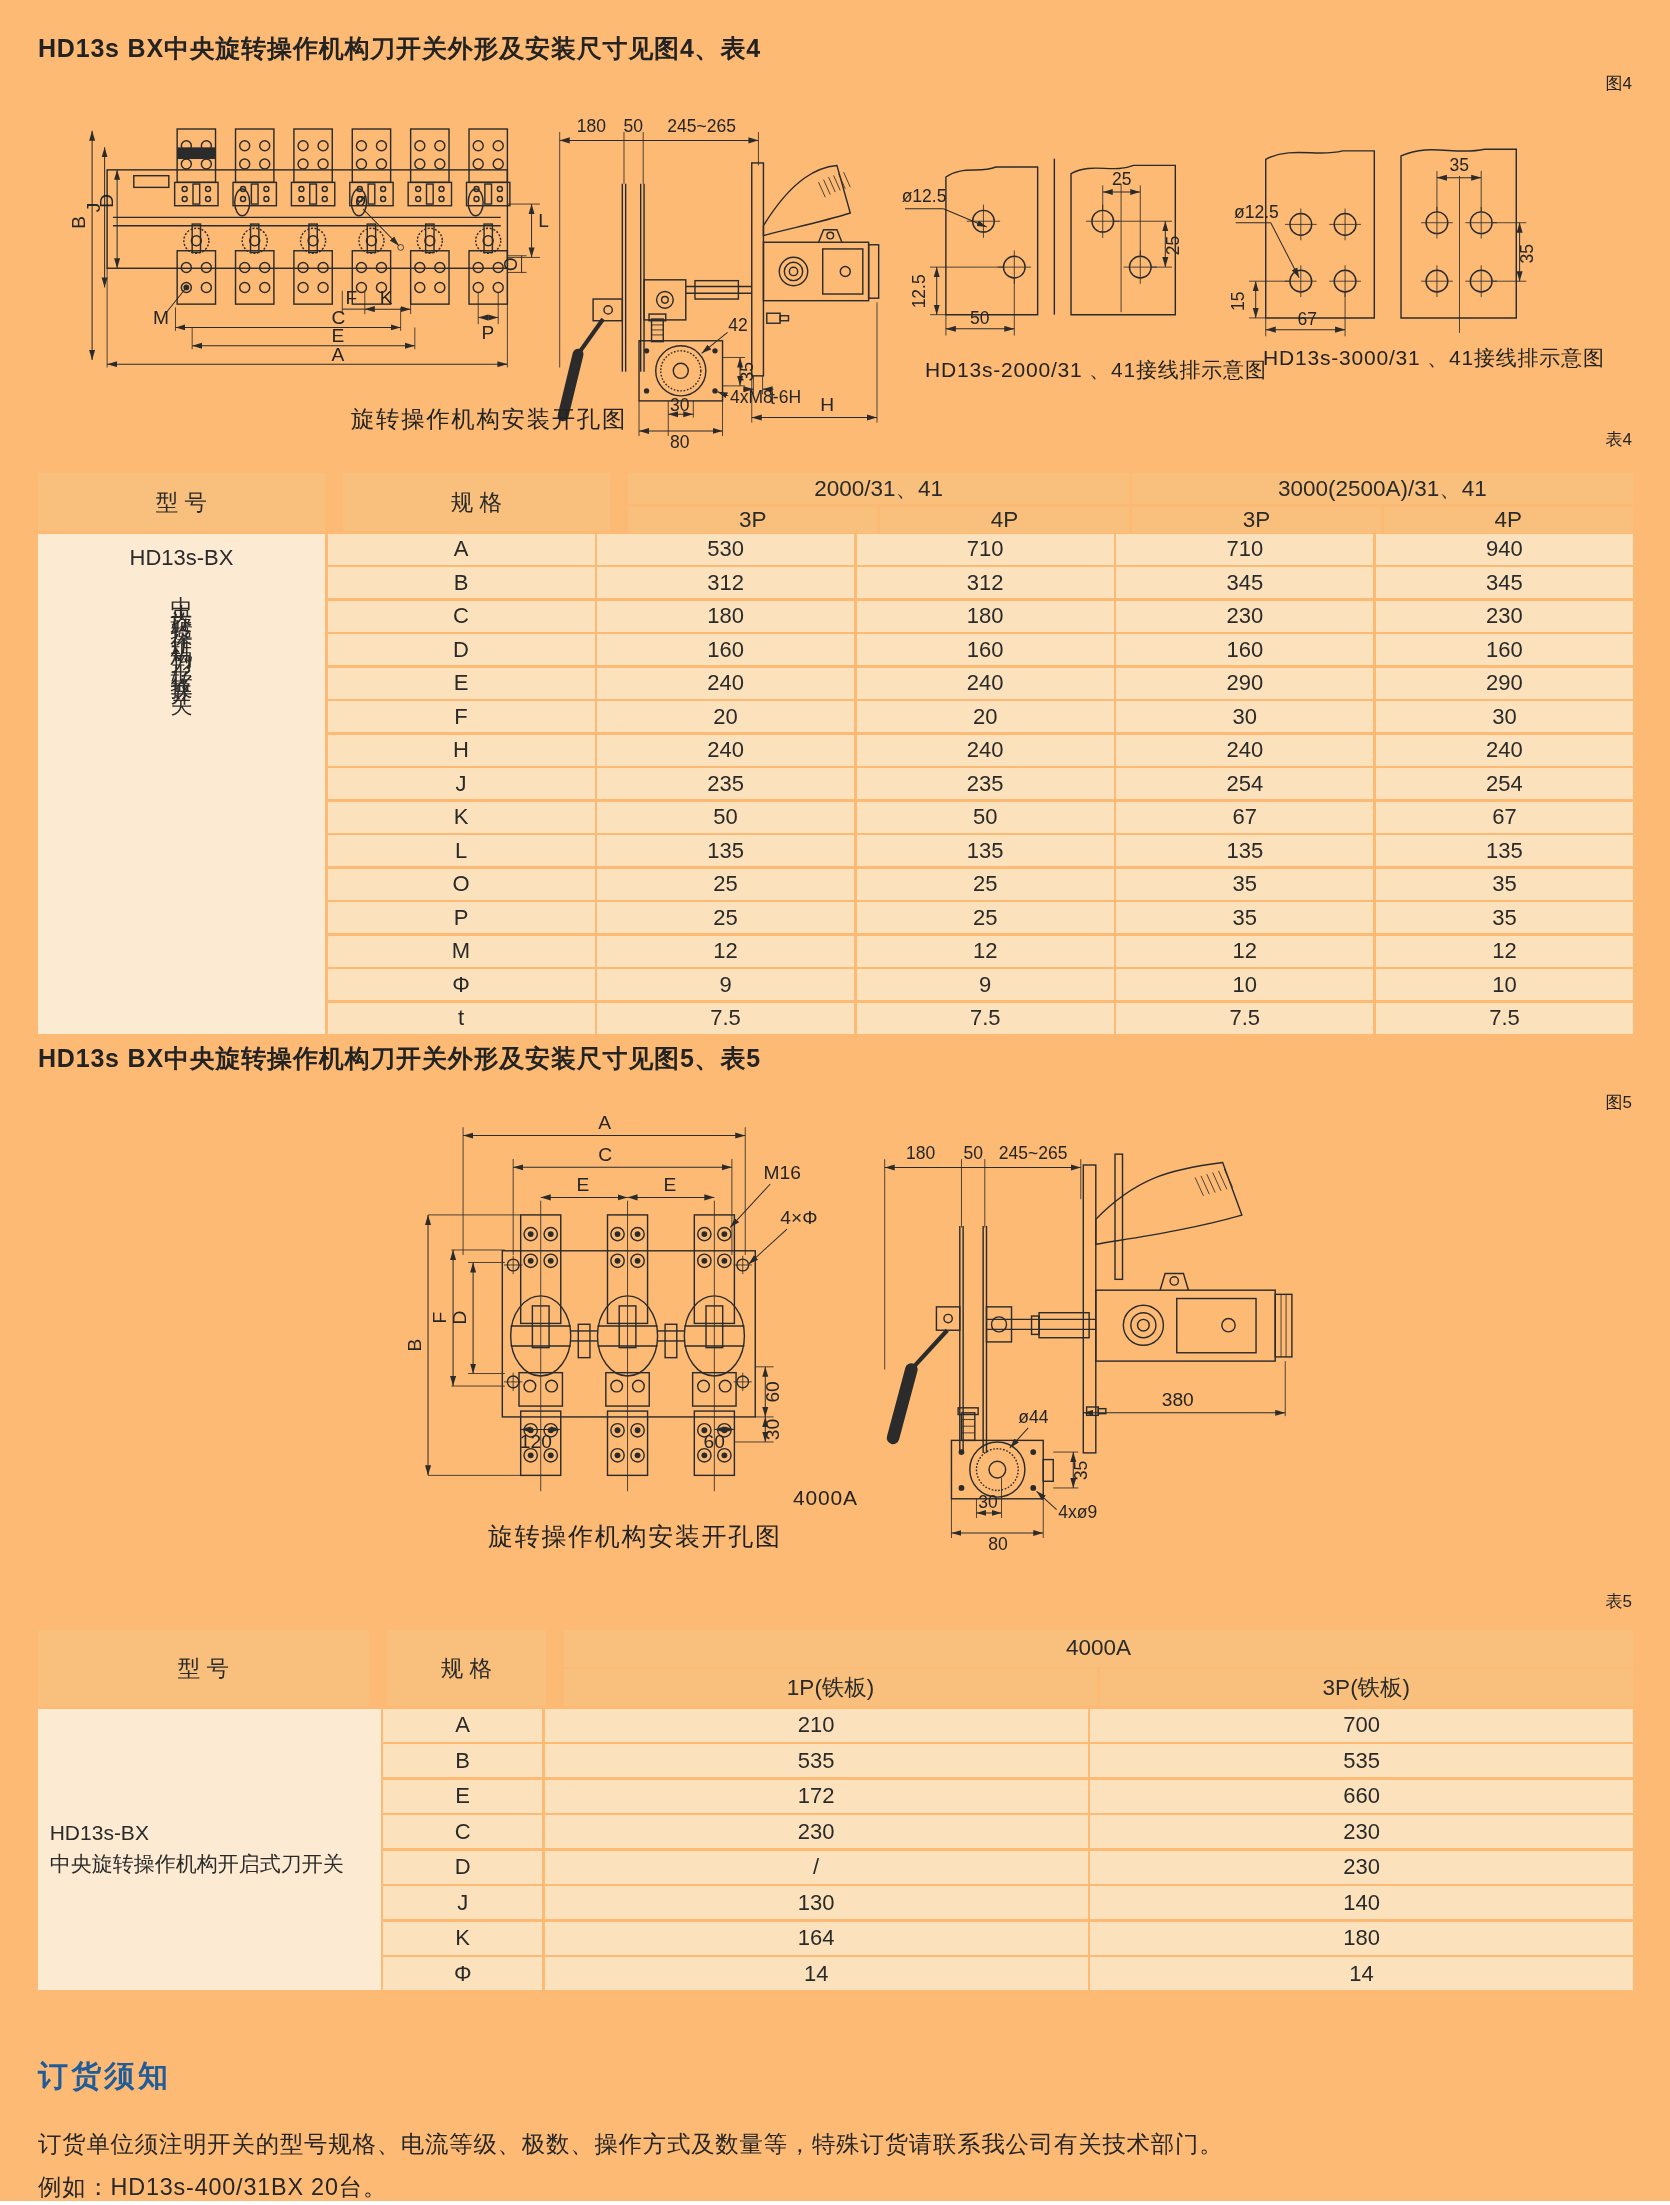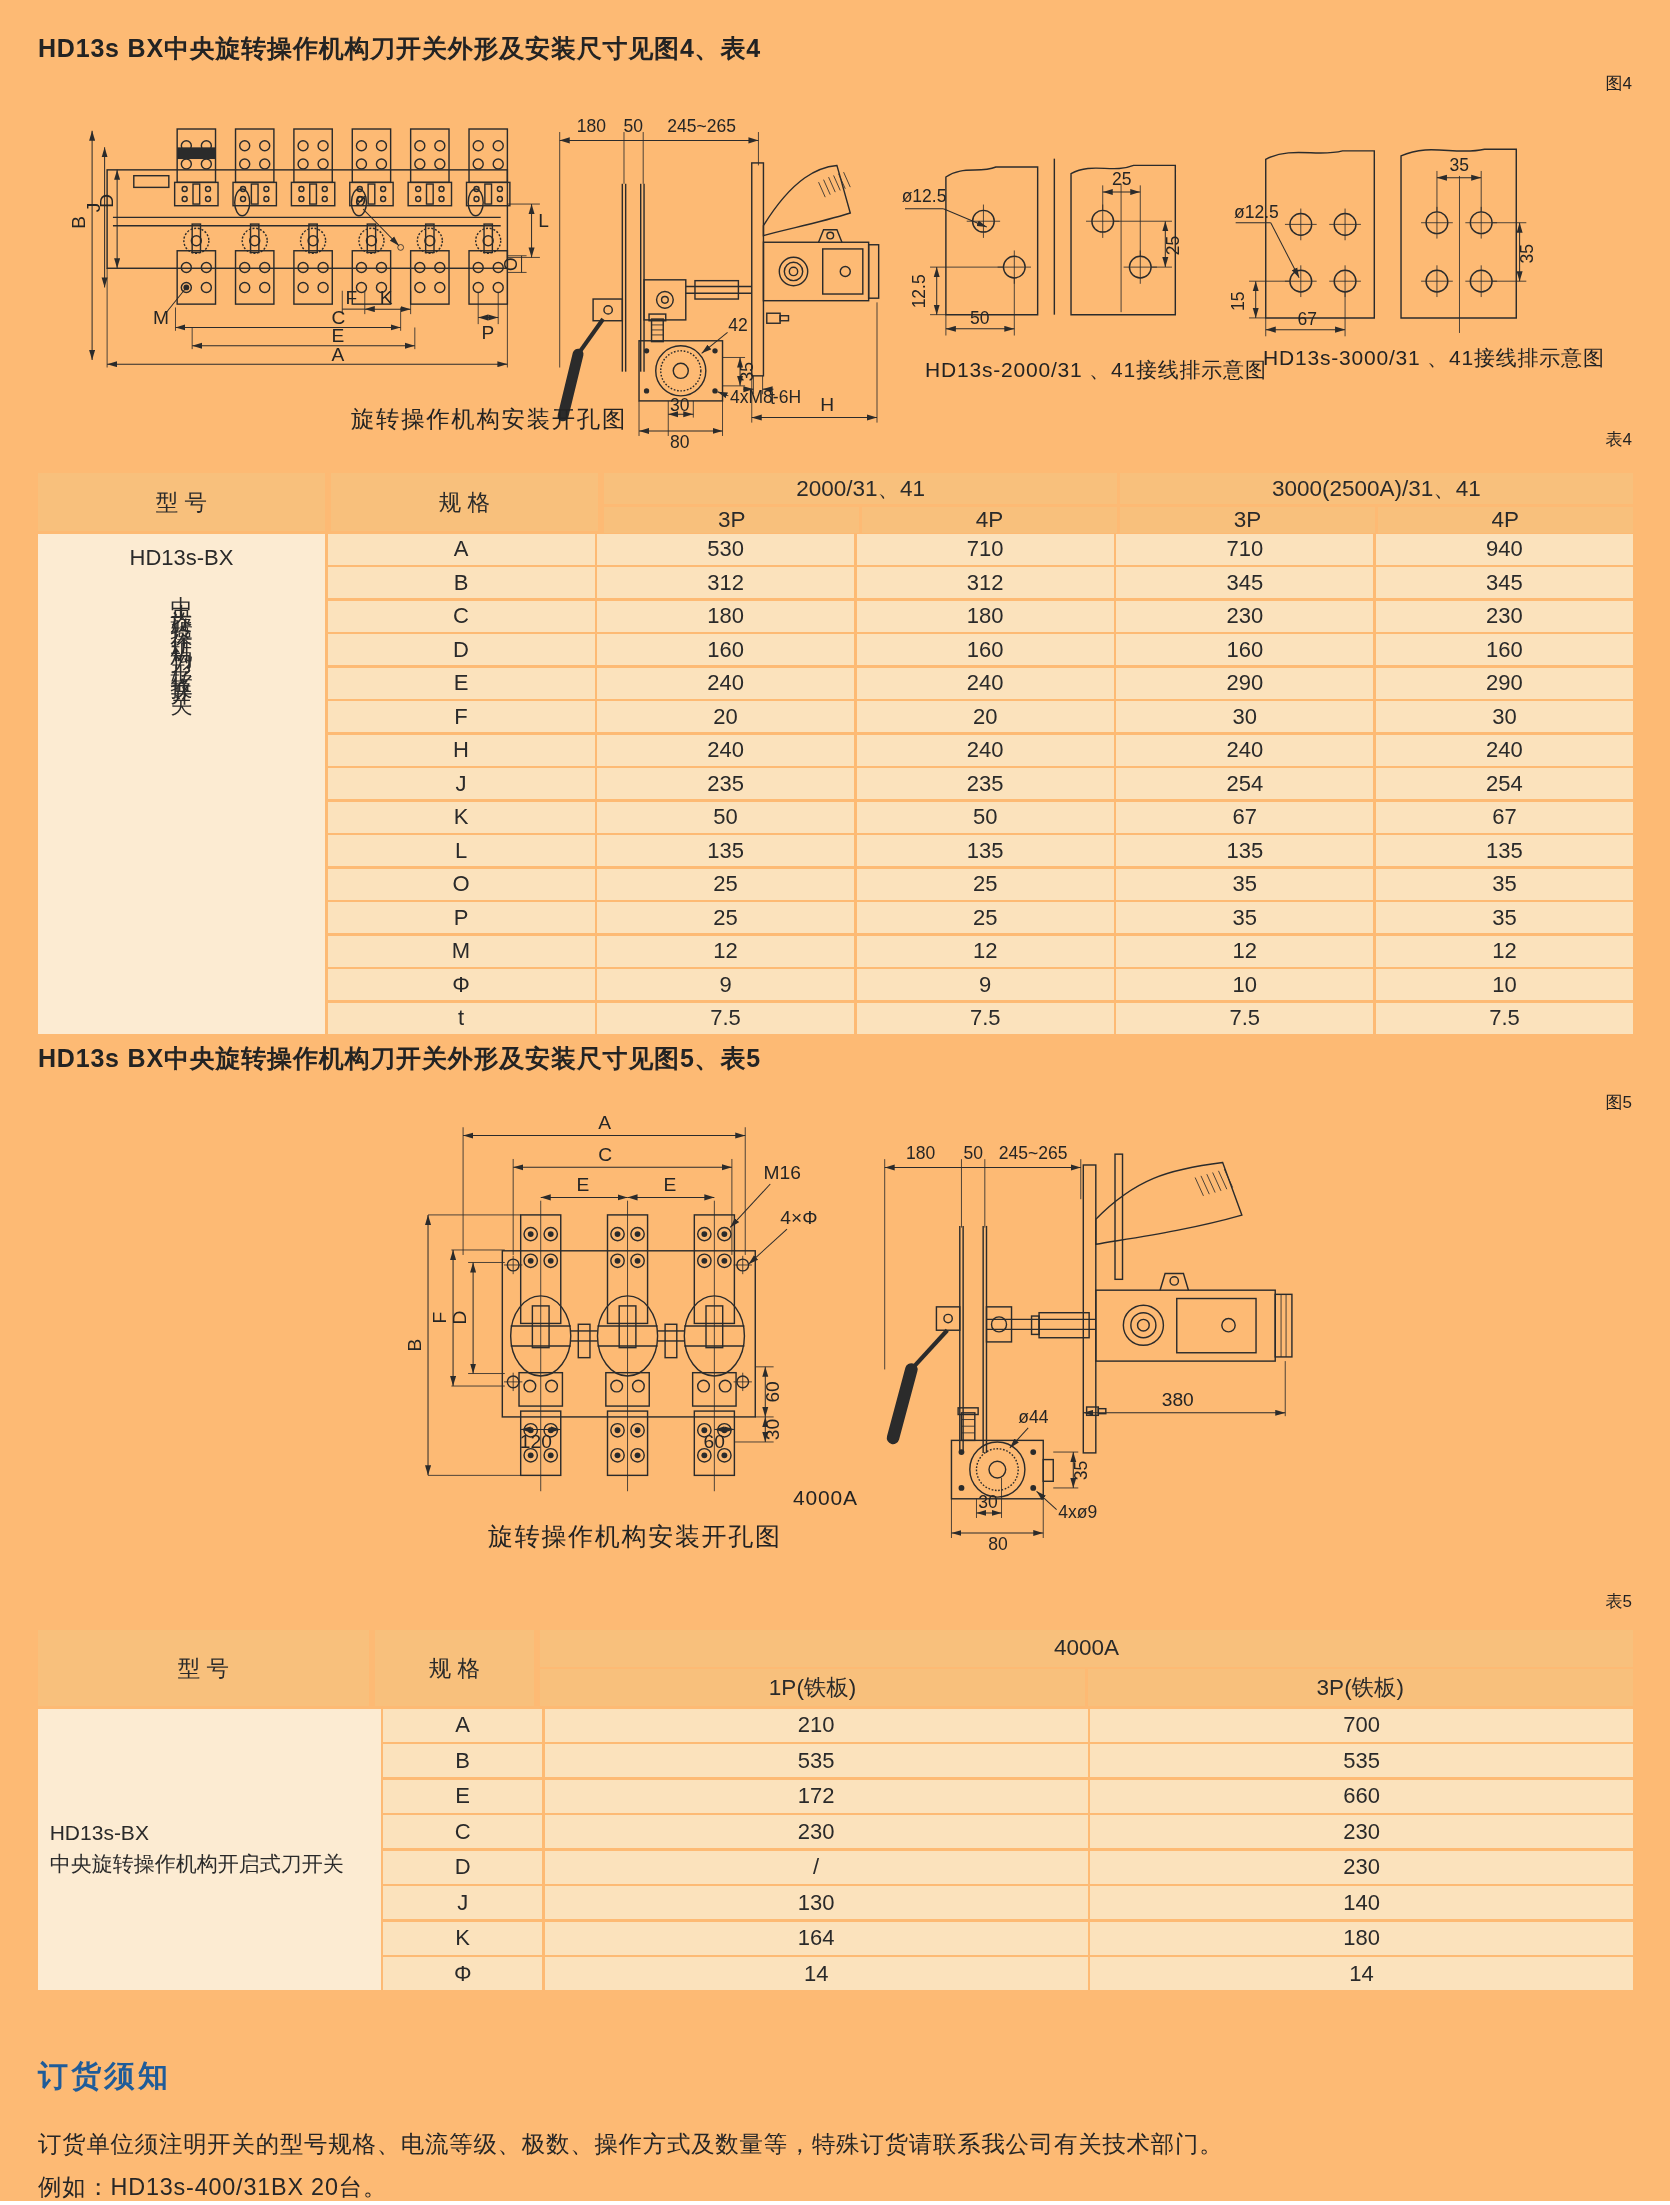--- a/index.html
+++ b/index.html
@@ -14,21 +14,21 @@
   svg text{font-family:"Liberation Sans", sans-serif;fill:#252525;}
   svg .ln{stroke:#2b2b2b;stroke-width:1.7;fill:none;}
   svg .th{stroke:#2b2b2b;stroke-width:1;fill:none;}
   svg .dim{stroke:#2b2b2b;stroke-width:1.2;fill:none;}
   svg .fil{fill:#2b2b2b;stroke:none;}
   svg .dt{font-size:21px;}
   svg .dt2{font-size:23px;}
 
   
   .tbl{position:absolute;left:38px;width:1595px;}
-  .hrow{display:flex;gap:6px;}
+  .hrow{display:flex;gap:18px;}
   .hcell{background:#f8c07c;display:flex;align-items:center;justify-content:center;
          font-size:22.5px;color:#2a2a2a;}
   .hgroup{flex:1;display:flex;flex-direction:column;gap:2.5px;}
   .hgroup>div{display:flex;gap:2.5px;flex:1;}
   .hgroup .hcell{flex:1;}
   .tbody{display:flex;gap:2.5px;margin-top:2.5px;}
   .modelcell{background:#fcebd2;display:flex;flex-direction:column;align-items:center;}
   .rows{flex:1;display:flex;flex-direction:column;gap:2.5px;}
   .trow{display:flex;gap:2.5px;}
   .cell{background:#fbe2bc;display:flex;align-items:center;justify-content:center;

